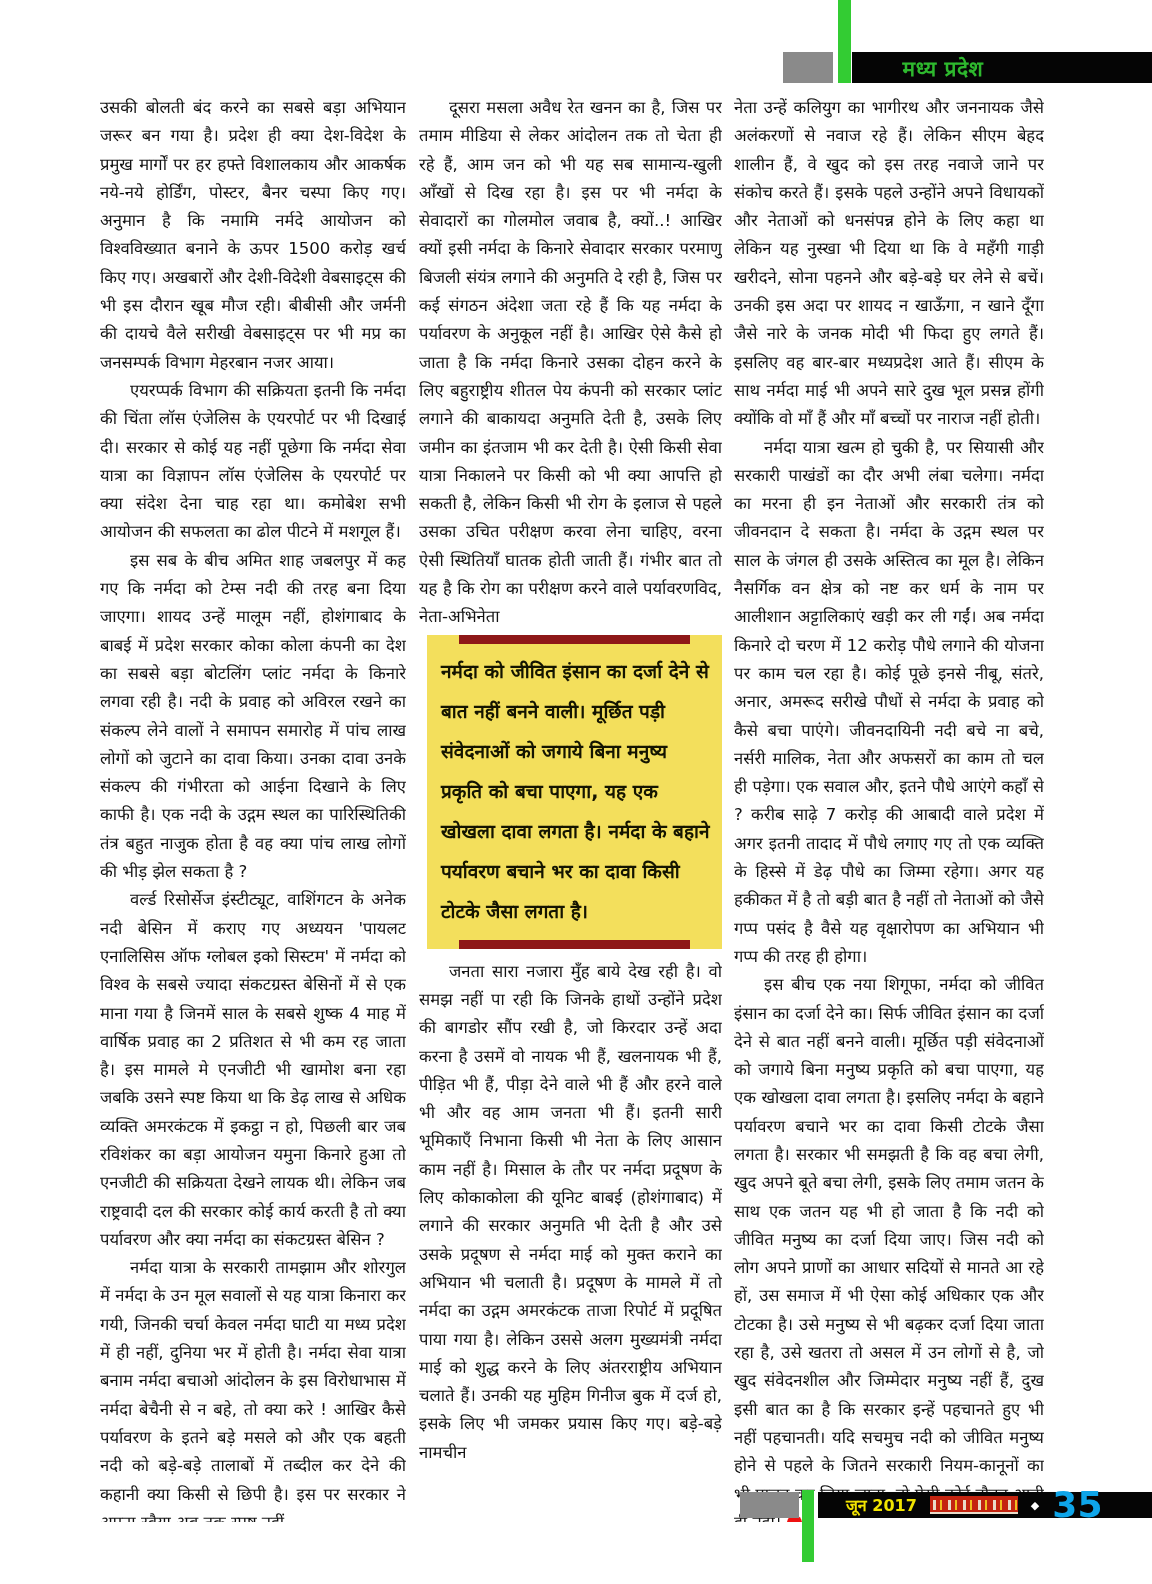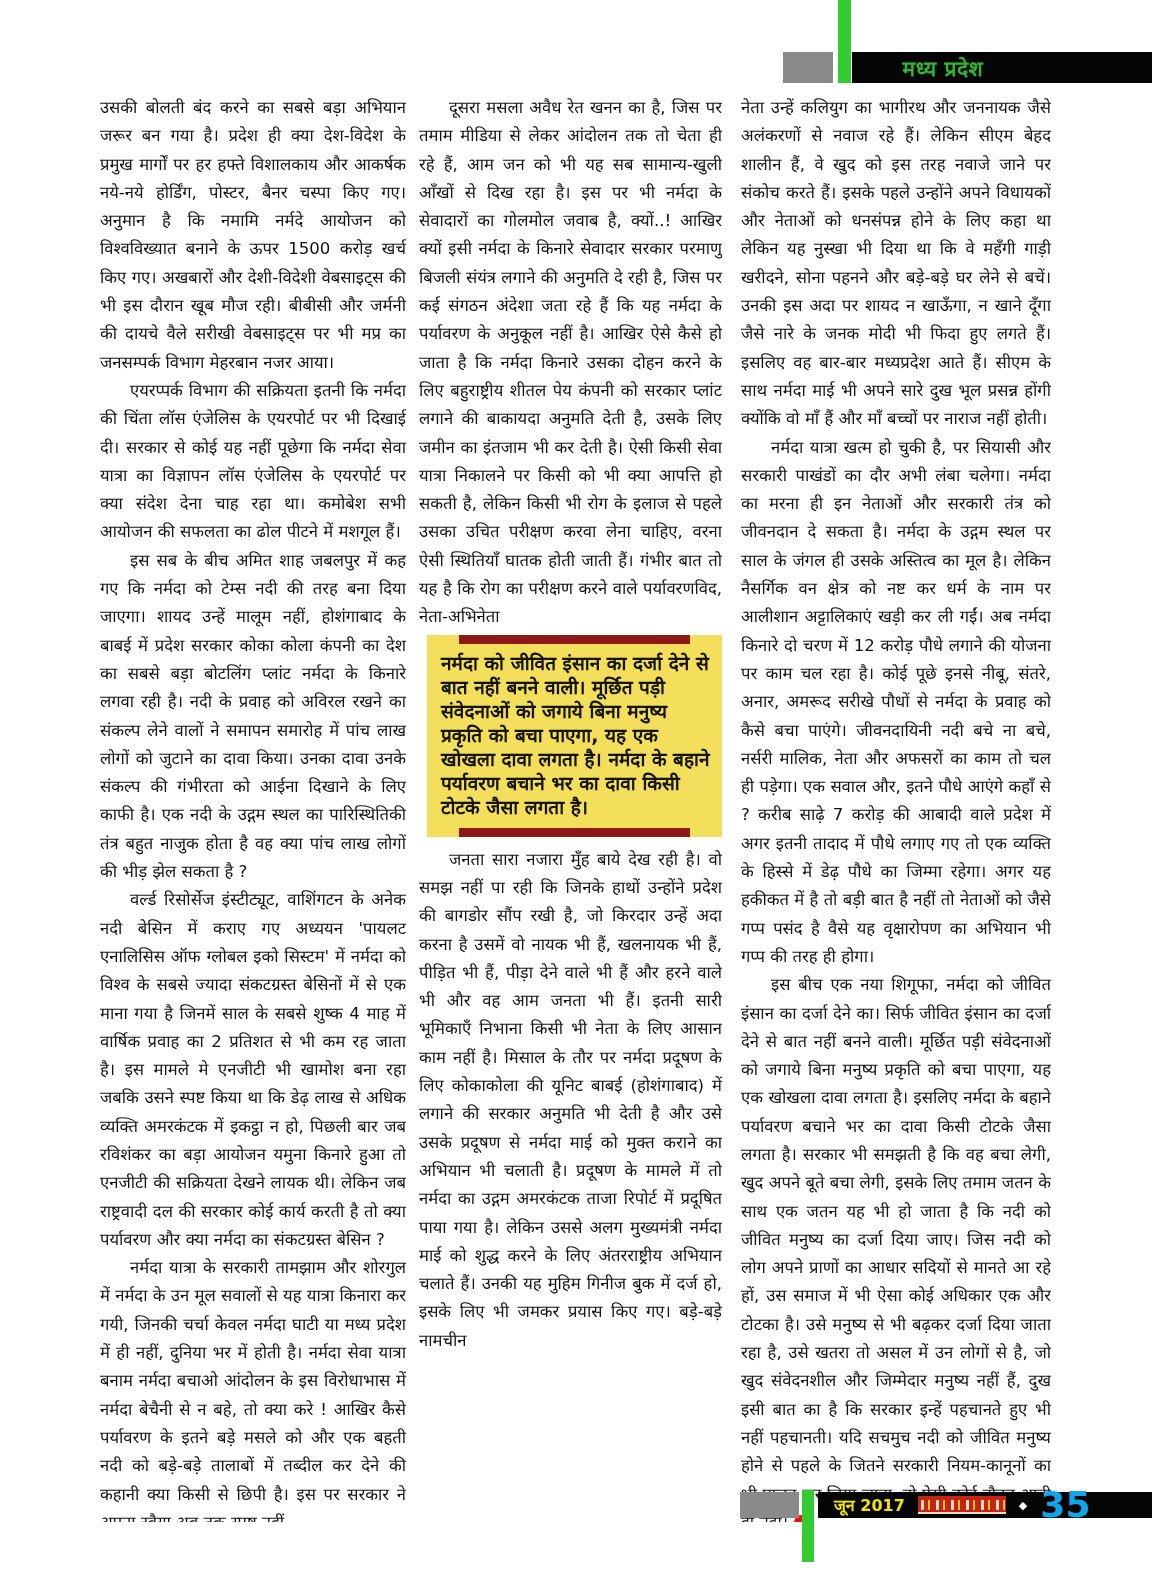--- a/index.html
+++ b/index.html
@@ -12,36 +12,36 @@
   .hdr-gray{position:absolute;left:783px;top:52px;width:50px;height:31px;background:#8a8a8a;}
   .hdr-greenbar{position:absolute;left:838px;top:0;width:13px;height:83px;background:#33cc33;}
   .hdr-black{position:absolute;left:852px;top:52px;width:300px;height:31px;background:#050505;
     display:flex;align-items:center;justify-content:center;padding-right:118px;box-sizing:border-box;}
   .hdr-black span{color:#2eb82e;font-weight:bold;font-size:21px;letter-spacing:.5px;}
   
   .col{position:absolute;top:94px;height:1428px;overflow:hidden;text-align:justify;
     font-size:16.6px;line-height:28.3px;}
   #col1{left:100px;width:306px;}
   #col2{left:419px;width:303px;}
-  #col3{left:734px;width:310px;margin-left:7px;}
+  #col3{left:734px;width:310px;}
   .col p{margin:0;}
   .col p.ind{text-indent:30px;}
   
   .pullquote{background:#f3df5c;margin:3px 0 9px 8px;padding:0;}
   .pq-bar{height:9px;background:#8e1818;margin:0 32px;}
-  .pq-text{font-weight:bold;font-size:19px;line-height:24px;text-align:left;
+  .pq-text{font-weight:bold;font-size:19px;line-height:40px;text-align:left;
     padding:7px 12px 9px 14px;margin:0;color:#141400;text-indent:0;}
   
   .end-dot{display:inline-block;width:15px;height:15px;border-radius:50%;
     background:#ee1111;vertical-align:-2px;margin-left:6px;}
   
   .ftr-gray{position:absolute;left:740px;top:1492px;width:59px;height:26px;background:#8a8a8a;}
   .ftr-greenbar{position:absolute;left:802px;top:1490px;width:12px;height:72px;background:#33cc33;}
   .ftr-black{position:absolute;left:818px;top:1492px;width:334px;height:26px;background:#050505;
-    display:flex;align-items:center;gap:13px;padding-left:16px;box-sizing:border-box;}
+    display:flex;align-items:center;gap:13px;padding-left:28px;box-sizing:border-box;}
   .ftr-month{color:#f2e400;font-weight:bold;font-size:16px;}
   .ftr-logo{width:88px;height:18px;background:#c42410;
     background-image:repeating-linear-gradient(90deg,#c42410 0 3px,#e9dcc9 3px 6px,#c42410 6px 10px,#f0c020 10px 12px,#c42410 12px 15px);
     background-size:100% 10px;background-position:0 4px;background-repeat:no-repeat;
     border-bottom:2px solid #e9dcc9;box-sizing:border-box;}
   .ftr-diamond{color:#ffffff;font-size:11px;}
   .ftr-page{color:#0ea5e9;font-weight:bold;font-size:36px;line-height:26px;}
 </style>
 </head>
 <body>

